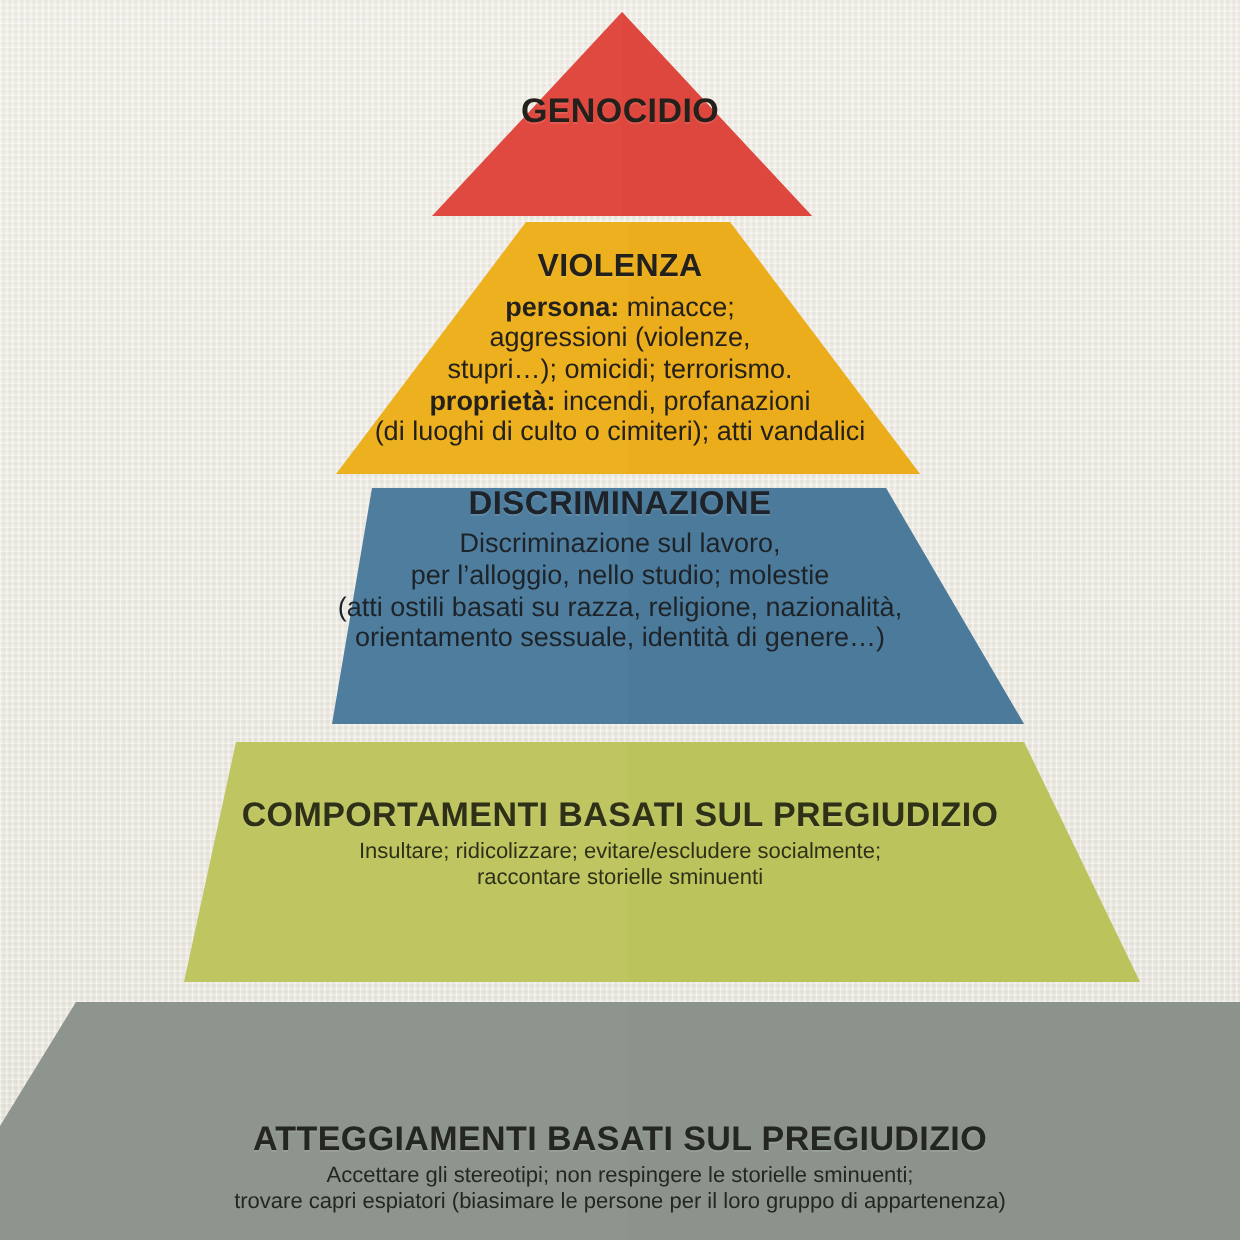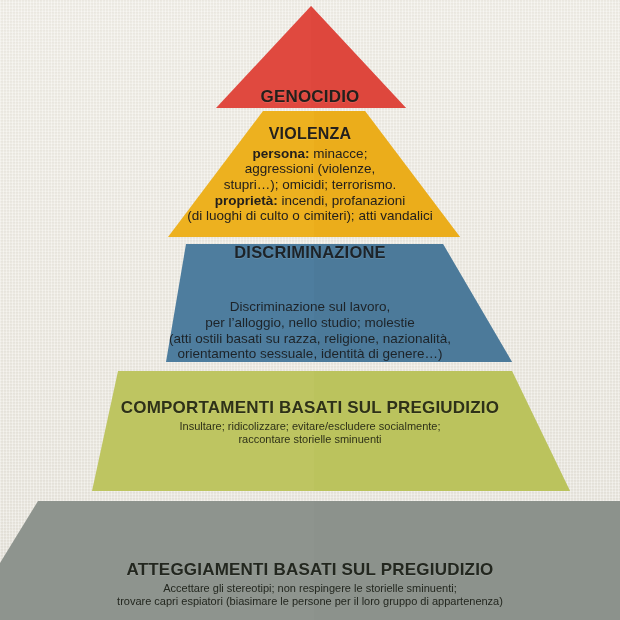--- a/index.html
+++ b/index.html
@@ -41,32 +41,32 @@
     font-weight:bold;letter-spacing:0.2px;line-height:1.06;
     text-shadow:0 1px 0 rgba(255,255,255,0.10);
   }
   .body{
     line-height:1.16;font-weight:normal;
   }
   .body b{font-weight:bold;}
 
   
   #band-genocidio{top:6px;height:102px;}
-  #band-genocidio .inner{justify-content:flex-end;padding-bottom:2px;}
+  #band-genocidio .inner{padding-bottom:2px;}
   #band-genocidio .ttl{font-size:17px;}
 
   
   #band-violenza{top:111px;height:126px;}
   #band-violenza .inner{justify-content:center;padding-top:2px;}
   #band-violenza .ttl{font-size:16px;margin-bottom:3px;}
   #band-violenza .body{font-size:13.5px;}
 
   
   #band-discriminazione{top:244px;height:118px;}
-  #band-discriminazione .inner{justify-content:space-between;border-radius:21px;}
+  #band-discriminazione .inner{justify-content:flex-start;border-radius:21px;}
   #band-discriminazione .ttl{font-size:16.5px;margin-bottom:3px;color:#1d2328;}
   #band-discriminazione .body{font-size:13.5px;color:#1d2328;}
 
   
   #band-comportamenti{top:371px;height:84px;}
   #band-comportamenti .inner{justify-content:center;padding-top:18px;}
   #band-comportamenti .ttl{font-size:17px;margin-bottom:3px;color:#2e3118;}
   #band-comportamenti .body{font-size:11px;color:#2e3118;}
 
   

